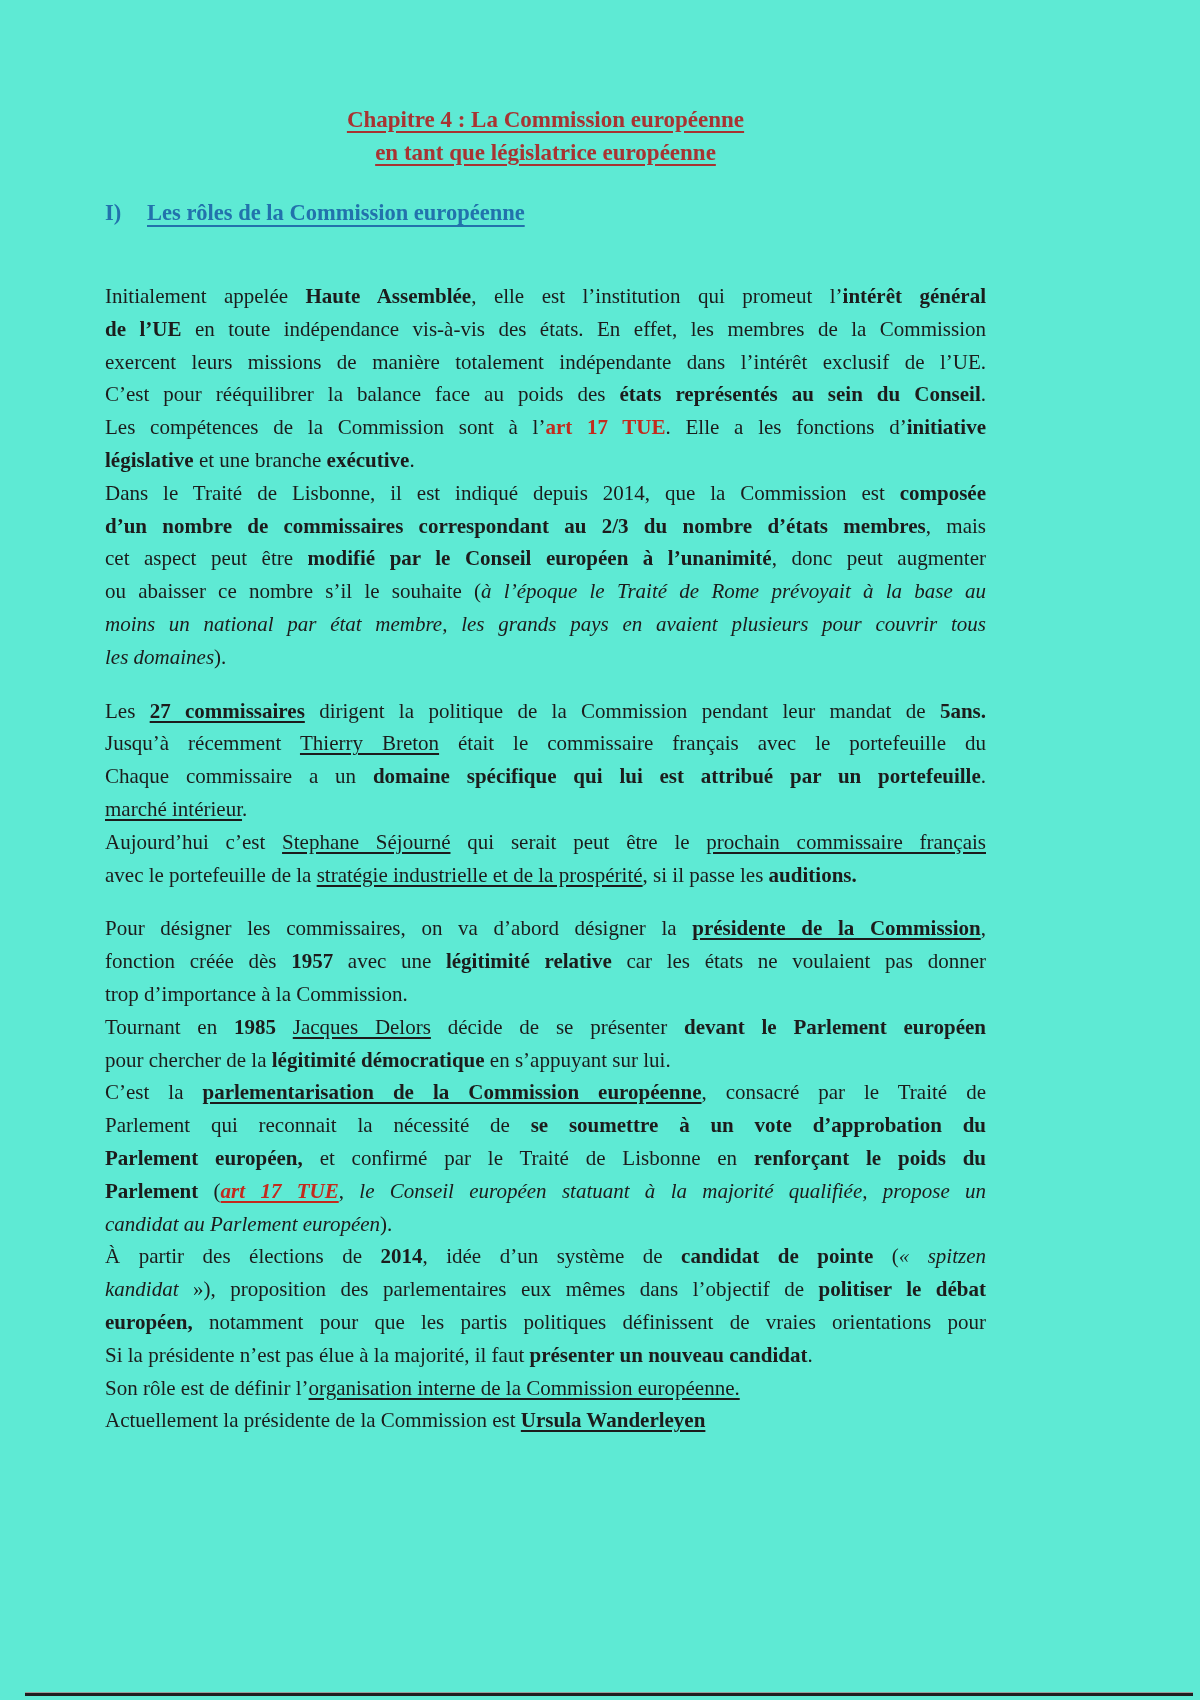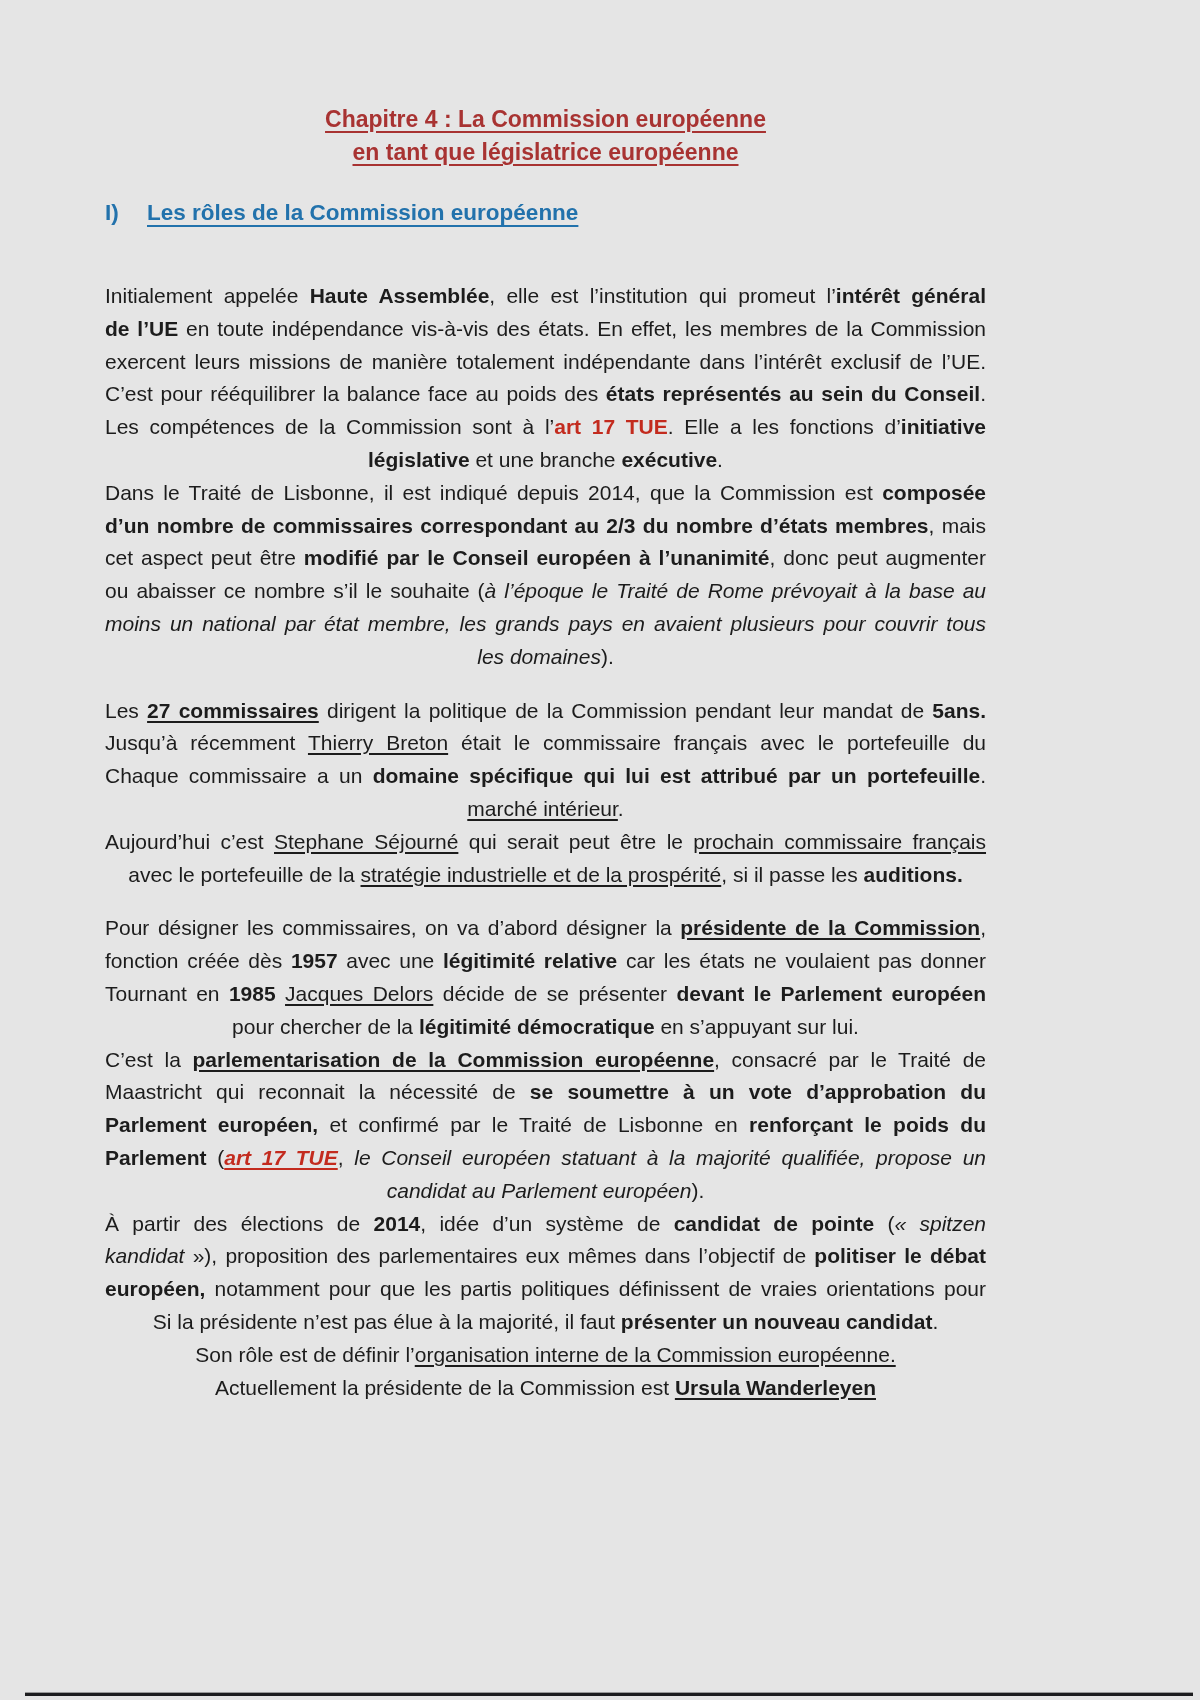--- a/index.html
+++ b/index.html
@@ -1,22 +1,22 @@
 <!DOCTYPE html>
 <html style="--title-red: #a83332; --heading-blue: #2272ac; --accent-red: #c32b1e; --text-color: #1c1c1c;"><head>
 <meta charset="utf-8">
 <style>
   * { margin: 0; padding: 0; box-sizing: border-box; }
   html, body { background: #ffffff; }
   .page {
     position: relative;
     width: 1200px;
     height: 1700px;
-    background: #e5e5e5;
-    font-family: Liberation Sans, sans-serif;
+    background: #5eead4;
+    font-family: Liberation Serif, serif;
     color: var(--text-color, #1c1c1c);
     overflow: hidden;
   }
   .content {
     position: absolute;
     left: 105px;
     top: 0;
     width: 881px;
   }
   .doc-title {
@@ -43,21 +43,21 @@
   .section-heading .heading-text {
     text-decoration: underline;
     text-underline-offset: 5px;
   }
   .doc-body {
     margin-top: 52px;
     font-size: 21px;
     line-height: 32.8px;
   }
   .para + .para { margin-top: 21px; }
-  .line { text-align: center; min-height: 32.8px; }
+  .line { text-align: left; min-height: 32.8px; }
   .line.just { text-align: justify; text-align-last: justify; }
   .rb { font-weight: bold; }
   .ri { font-style: italic; }
   .ru { text-decoration: underline; text-underline-offset: 3px; }
   .rr { color: var(--accent-red, #c32b1e); }
   .page-edge {
     position: absolute;
     left: 25px;
     right: 7px;
     top: 1692px;
@@ -101,24 +101,25 @@
           <div class="line just"><span>Les </span><span class="rb ru">27 commissaires</span><span> dirigent la politique de la Commission pendant leur mandat de </span><span class="rb">5ans.</span></div>
           <div class="line just"><span>Jusqu’à récemment </span><span class="ru">Thierry Breton</span><span> était le commissaire français avec le portefeuille du</span></div>
           <div class="line just"><span>Chaque commissaire a un </span><span class="rb">domaine spécifique qui lui est attribué par un portefeuille</span><span>.</span></div>
           <div class="line"><span class="ru">marché intérieur</span><span>.</span></div>
           <div class="line just"><span>Aujourd’hui c’est </span><span class="ru">Stephane Séjourné</span><span> qui serait peut être le </span><span class="ru">prochain commissaire français</span></div>
           <div class="line"><span>avec le portefeuille de la </span><span class="ru">stratégie industrielle et de la prospérité</span><span>, si il passe les </span><span class="rb">auditions.</span></div>
         </div>
         <div class="para">
           <div class="line just"><span>Pour désigner les commissaires, on va d’abord désigner la </span><span class="rb ru">présidente de la Commission</span><span>,</span></div>
           <div class="line just"><span>fonction créée dès </span><span class="rb">1957</span><span> avec une </span><span class="rb">légitimité relative</span><span> car les états ne voulaient pas donner</span></div>
+          <div class="line"><span>trop d’importance à la Commission.</span></div>
           <div class="line just"><span>Tournant en </span><span class="rb">1985</span><span> </span><span class="ru">Jacques Delors</span><span> décide de se présenter </span><span class="rb">devant le Parlement européen</span></div>
           <div class="line"><span>pour chercher de la </span><span class="rb">légitimité démocratique</span><span> en s’appuyant sur lui.</span></div>
           <div class="line just"><span>C’est la </span><span class="rb ru">parlementarisation de la Commission européenne</span><span>, consacré par le Traité de</span></div>
-          <div class="line just"><span>Maastricht qui reconnait la nécessité de </span><span class="rb">se soumettre à un vote d’approbation du</span></div>
+          <div class="line just"><span>Parlement qui reconnait la nécessité de </span><span class="rb">se soumettre à un vote d’approbation du</span></div>
           <div class="line just"><span class="rb">Parlement européen,</span><span> et confirmé par le Traité de Lisbonne en </span><span class="rb">renforçant le poids du</span></div>
           <div class="line just"><span class="rb">Parlement</span><span> (</span><span class="rb ri ru rr">art 17 TUE</span><span>, </span><span class="ri">le Conseil européen statuant à la majorité qualifiée, propose un</span></div>
           <div class="line"><span class="ri">candidat au Parlement européen</span><span>).</span></div>
           <div class="line just"><span>À partir des élections de </span><span class="rb">2014</span><span>, idée d’un système de </span><span class="rb">candidat de pointe</span><span> (</span><span class="ri">« spitzen</span></div>
           <div class="line just"><span class="ri">kandidat</span><span> »), proposition des parlementaires eux mêmes dans l’objectif de </span><span class="rb">politiser le débat</span></div>
           <div class="line just"><span class="rb">européen,</span><span> notamment pour que les partis politiques définissent de vraies orientations pour</span></div>
           <div class="line"><span>Si la présidente n’est pas élue à la majorité, il faut </span><span class="rb">présenter un nouveau candidat</span><span>.</span></div>
           <div class="line"><span>Son rôle est de définir l’</span><span class="ru">organisation interne de la Commission européenne.</span></div>
           <div class="line"><span>Actuellement la présidente de la Commission est </span><span class="rb ru">Ursula Wanderleyen</span></div>
         </div>

